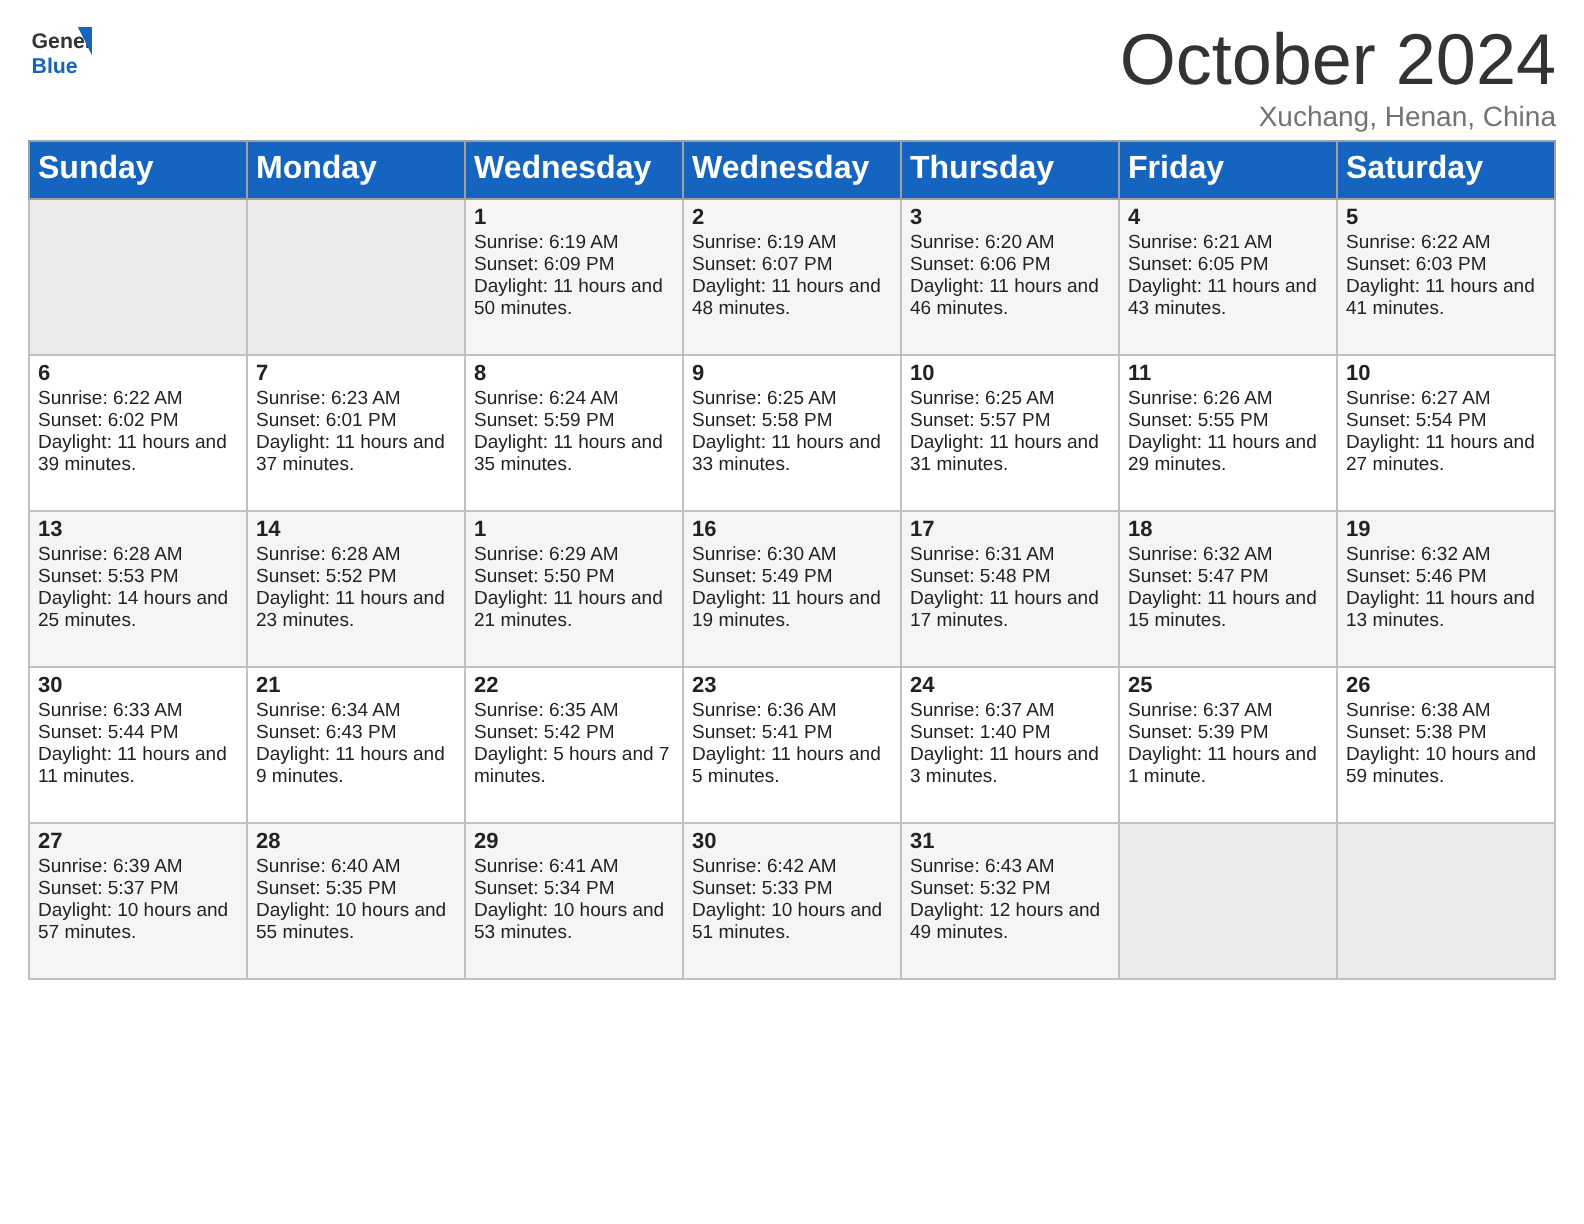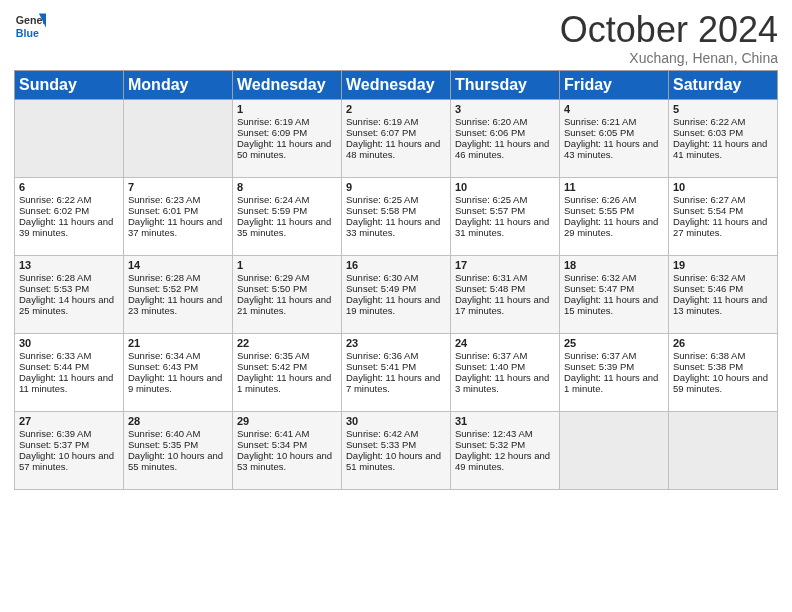--- a/index.html
+++ b/index.html
@@ -246,27 +246,27 @@
           <td>
             <span class="day-number">21</span>
             <div>Sunrise: 6:34 AM</div>
             <div>Sunset: 6:43 PM</div>
             <div>Daylight: 11 hours and 9 minutes.</div>
           </td>
           <td>
             <span class="day-number">22</span>
             <div>Sunrise: 6:35 AM</div>
             <div>Sunset: 5:42 PM</div>
-            <div>Daylight: 11 hours and 1 minutes.</div>
+            <div>Daylight: 5 hours and 7 minutes.</div>
           </td>
           <td>
             <span class="day-number">23</span>
             <div>Sunrise: 6:36 AM</div>
             <div>Sunset: 5:41 PM</div>
-            <div>Daylight: 11 hours and 7 minutes.</div>
+            <div>Daylight: 11 hours and 5 minutes.</div>
           </td>
           <td>
             <span class="day-number">24</span>
             <div>Sunrise: 6:37 AM</div>
             <div>Sunset: 1:40 PM</div>
             <div>Daylight: 11 hours and 3 minutes.</div>
           </td>
           <td>
             <span class="day-number">25</span>
             <div>Sunrise: 6:37 AM</div>
@@ -300,21 +300,21 @@
             <div>Daylight: 10 hours and 53 minutes.</div>
           </td>
           <td>
             <span class="day-number">30</span>
             <div>Sunrise: 6:42 AM</div>
             <div>Sunset: 5:33 PM</div>
             <div>Daylight: 10 hours and 51 minutes.</div>
           </td>
           <td>
             <span class="day-number">31</span>
-            <div>Sunrise: 12:43 AM</div>
+            <div>Sunrise: 6:43 AM</div>
             <div>Sunset: 5:32 PM</div>
             <div>Daylight: 12 hours and 49 minutes.</div>
           </td>
           <td class="empty-cell"></td>
           <td class="empty-cell"></td>
         </tr>
       </tbody>
   </table>
 </div>
 

